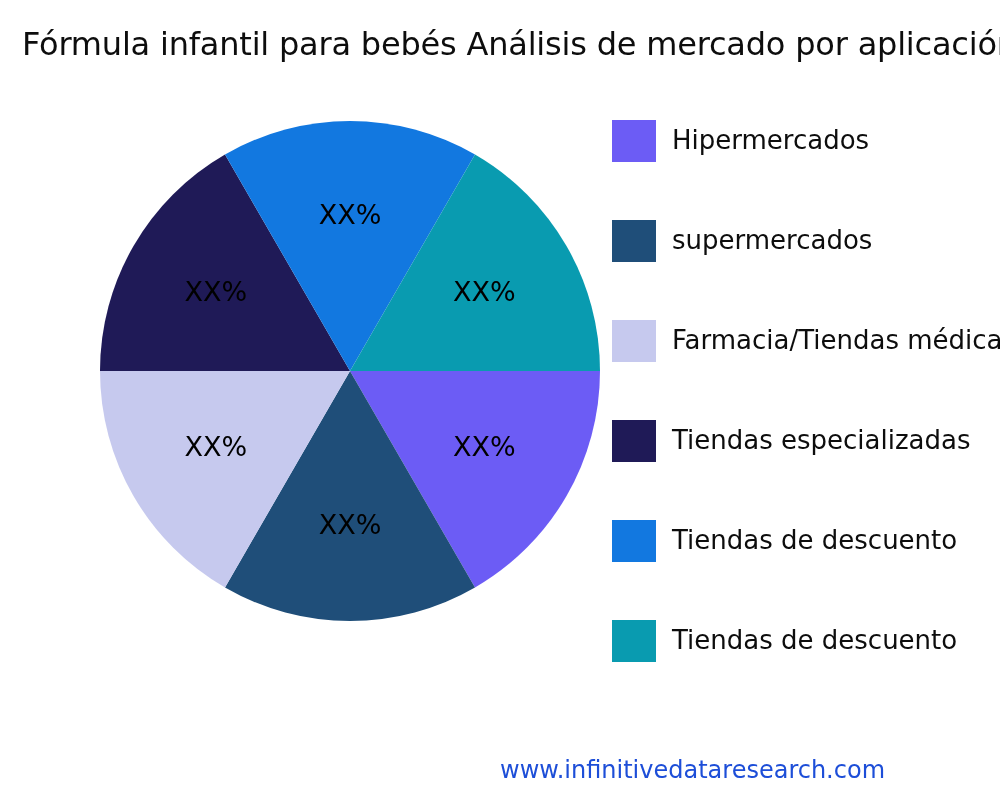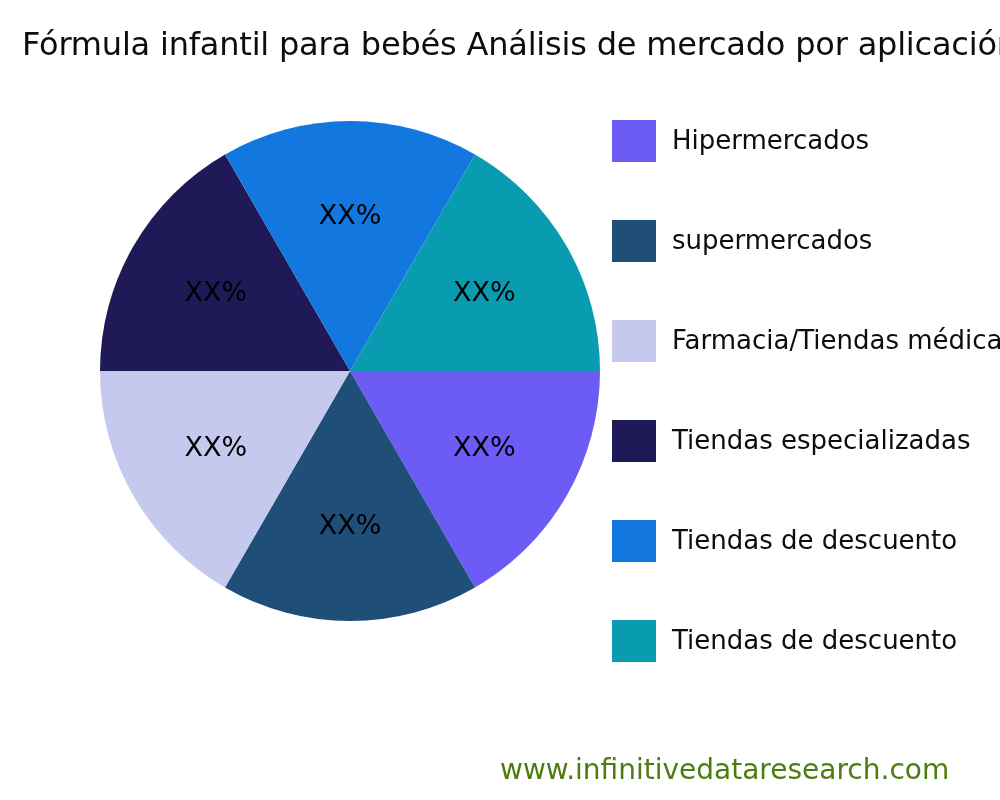--- a/index.html
+++ b/index.html
@@ -76,23 +76,23 @@
     font-size: 26px;
     line-height: 44px;
     color: #0d0d0d;
     white-space: nowrap;
   }
 
   #footer-url {
     position: absolute;
     left: 500px;
     top: 752px;
-    font-size: 28px;
+    font-size: 24px;
     line-height: 36px;
-    color: #4d7c0f;
+    color: #1d4ed8;
     white-space: nowrap;
   }
 </style>
 </head>
 <body>
 
 <div id="chart-title">Fórmula infantil para bebés Análisis de mercado por aplicación</div>
 
 <div id="pie-area">
   <svg id="pie-svg" viewBox="0 0 500 500">

